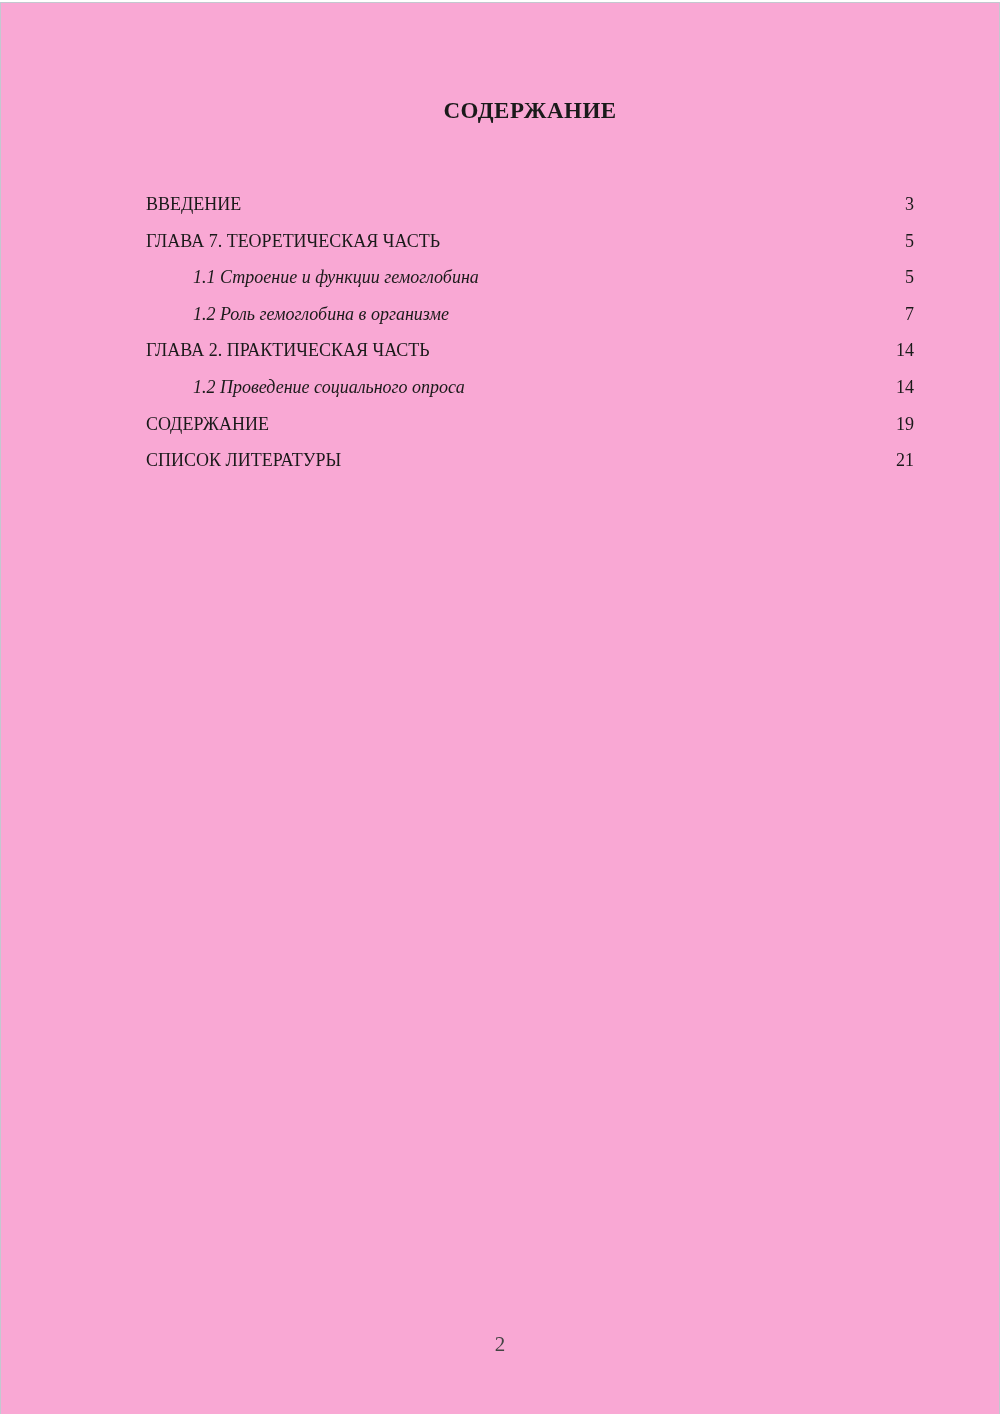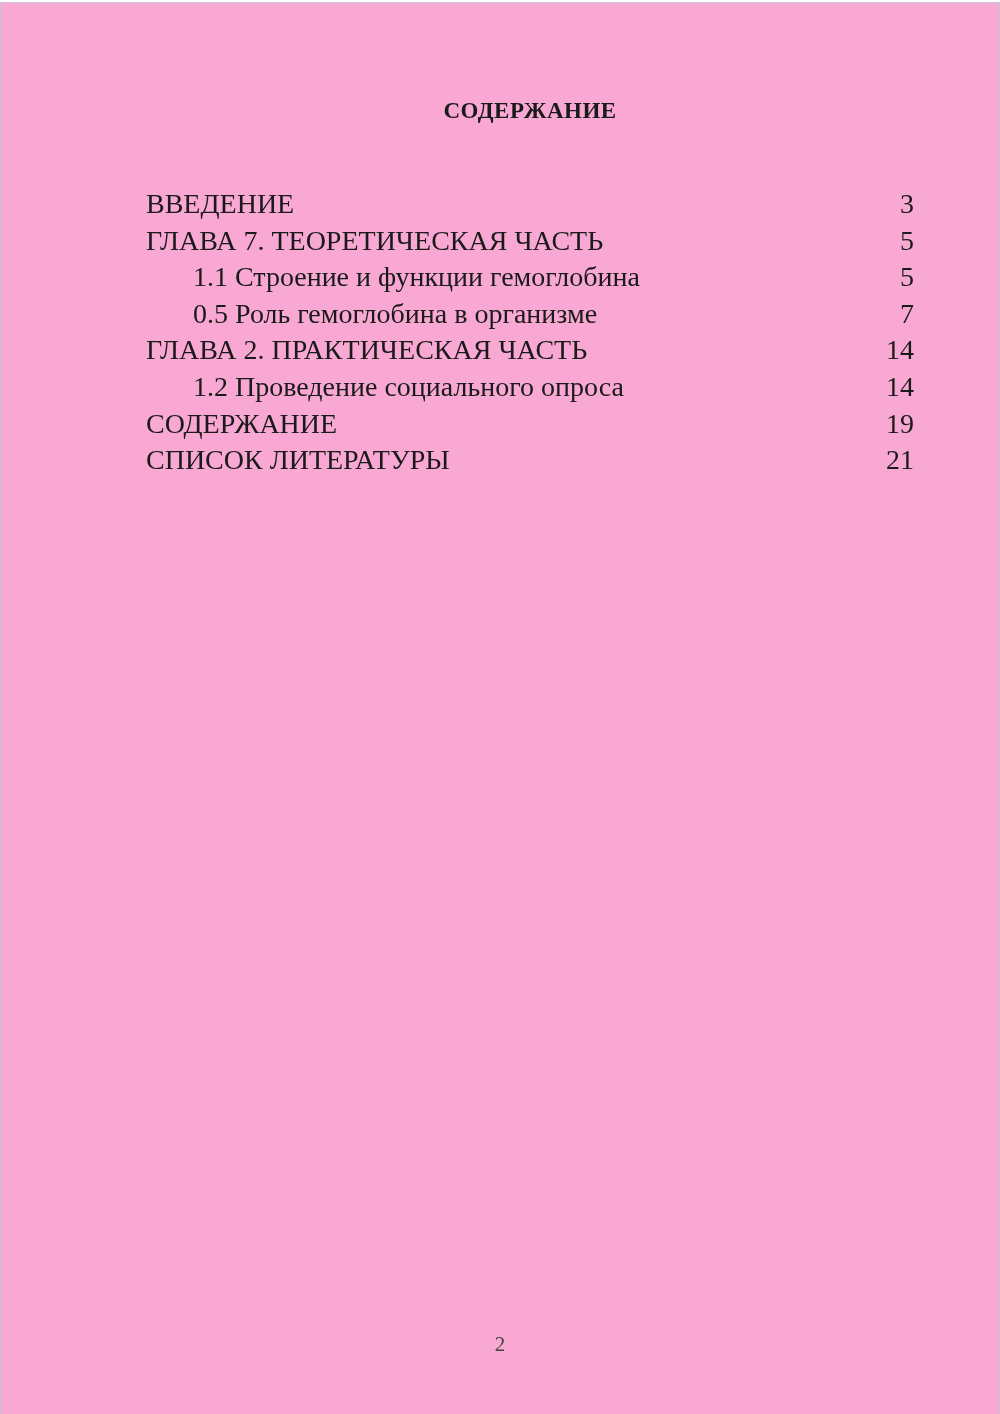--- a/index.html
+++ b/index.html
@@ -29,26 +29,27 @@
   }
   .toc {
     margin-top: 62px;
     margin-left: 145px;
     margin-right: 85px;
   }
   .toc-row {
     display: flex;
     align-items: baseline;
     justify-content: space-between;
-    font-size: 28px;
+    font-size: 18px;
     line-height: 36.6px;
     white-space: nowrap;
   }
   .toc-row.indent .toc-label {
     padding-left: 47px;
+    font-style: italic;
   }
   .toc-label {
     flex: 1 1 auto;
     overflow: hidden;
   }
   .toc-page {
     flex: 0 0 auto;
     text-align: right;
     padding-left: 20px;
   }
@@ -79,21 +80,21 @@
     <span class="toc-label">ГЛАВА 7. ТЕОРЕТИЧЕСКАЯ ЧАСТЬ</span>
     <span class="toc-page">5</span>
   </div>
 
   <div class="toc-row indent">
     <span class="toc-label">1.1 Строение и функции гемоглобина</span>
     <span class="toc-page">5</span>
   </div>
 
   <div class="toc-row indent">
-    <span class="toc-label">0.5 Роль гемоглобина в организме</span>
+    <span class="toc-label">1.2 Роль гемоглобина в организме</span>
     <span class="toc-page">7</span>
   </div>
 
 
 
   <div class="toc-row">
     <span class="toc-label">ГЛАВА 2. ПРАКТИЧЕСКАЯ ЧАСТЬ</span>
     <span class="toc-page">14</span>
   </div>
 

